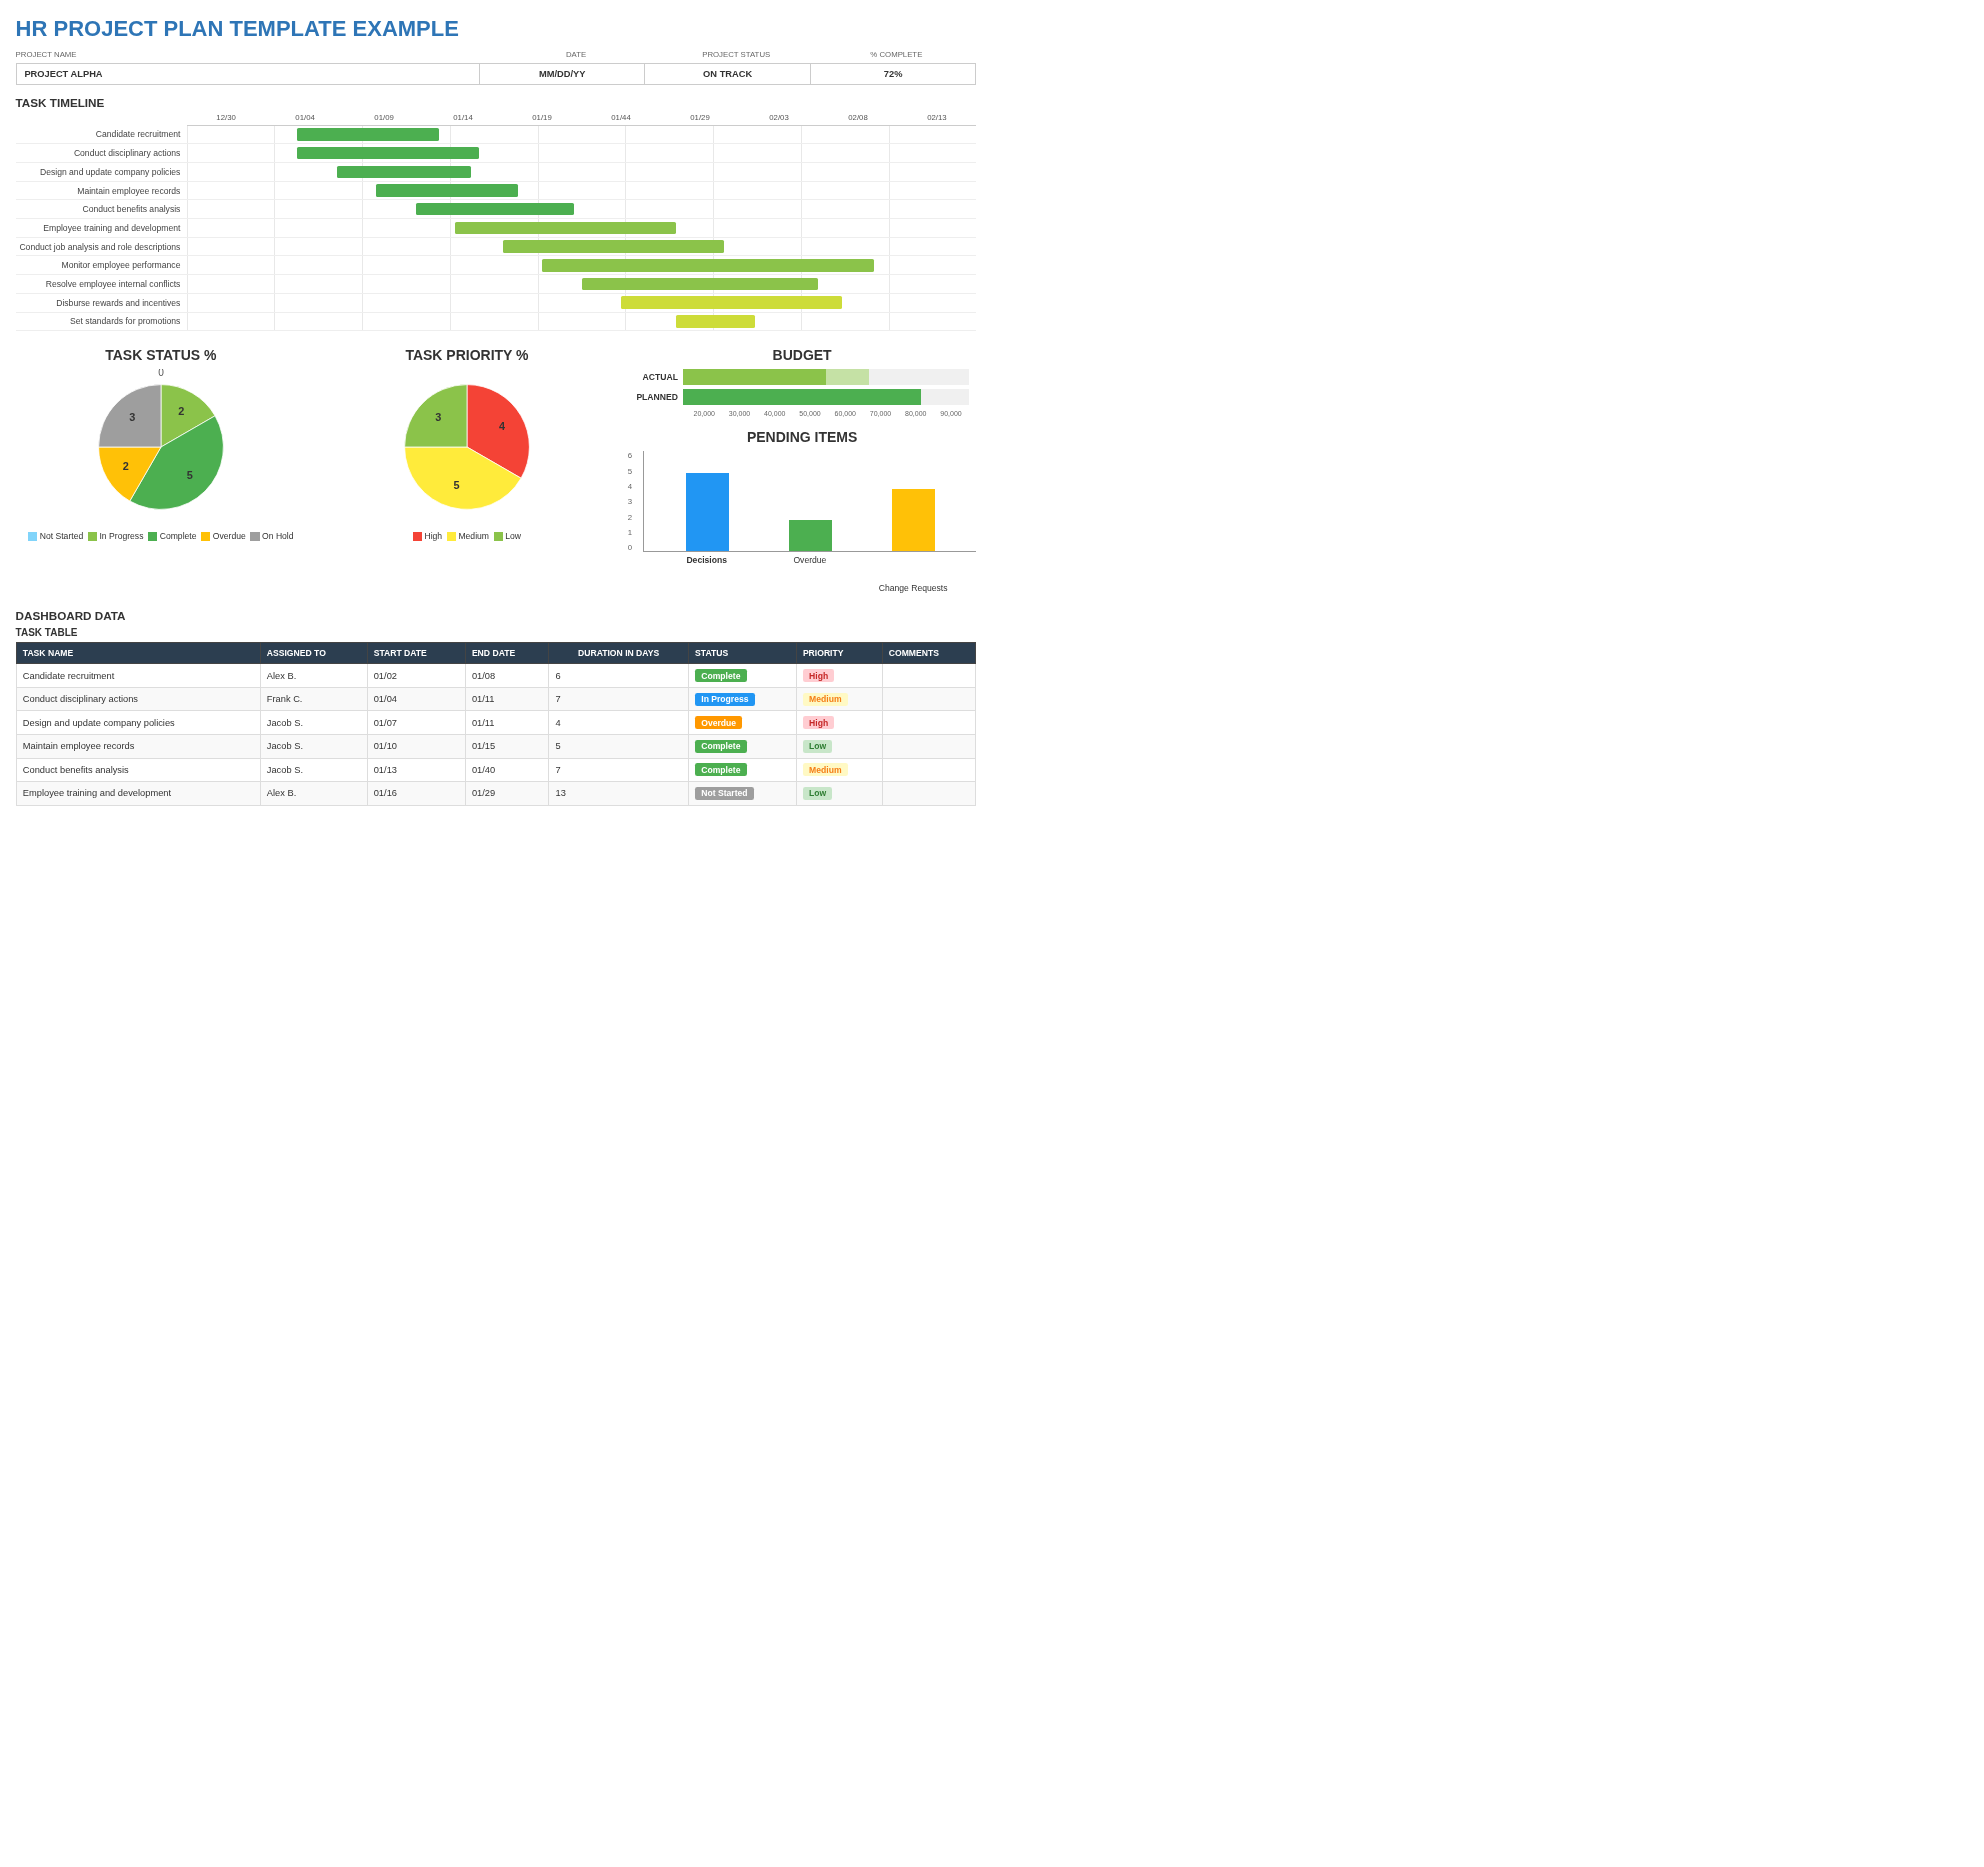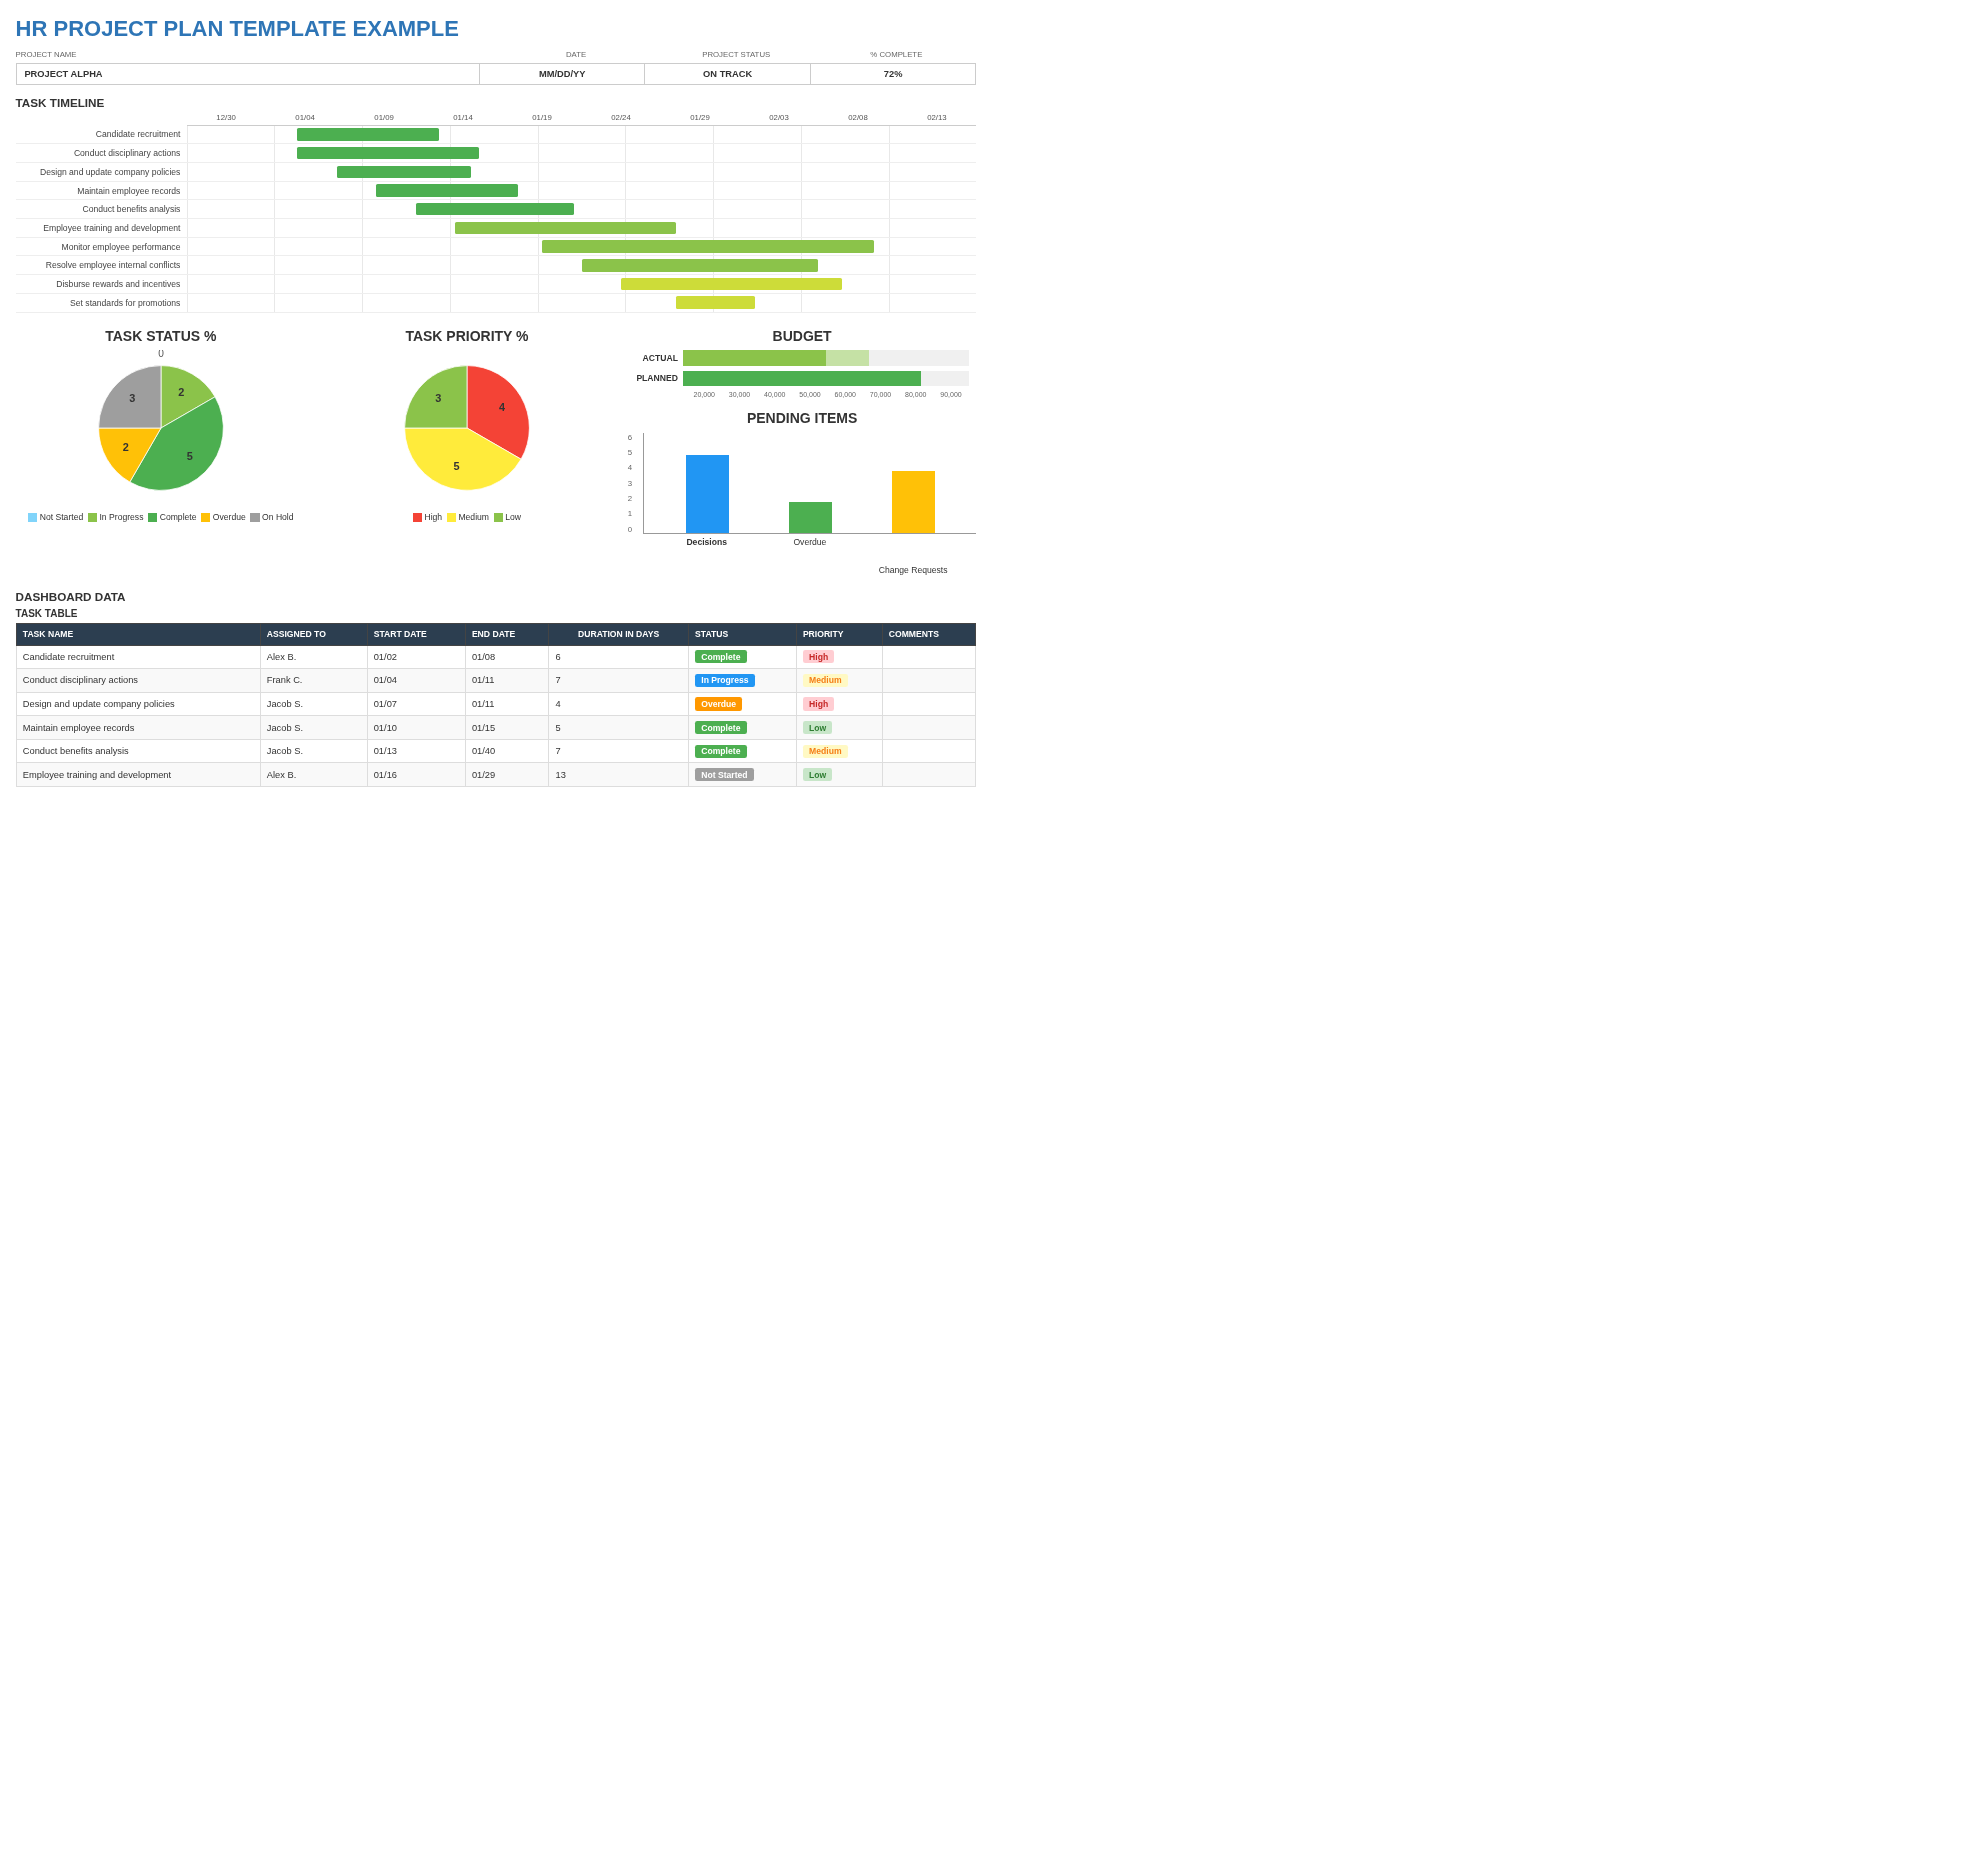--- a/index.html
+++ b/index.html
@@ -77,21 +77,21 @@
 </div>
 
 <h2 class="section-title">TASK TIMELINE</h2>
 <div class="gantt-container" id="gantt-chart">
     <div style="display: flex; margin-left: 171px; border-bottom: 0.8px solid rgb(204, 204, 204);">
       <div style="flex: 1 1 0%; font-size: 7.8px; color: rgb(85, 85, 85); text-align: center; padding-bottom: 2.3px;">12/30</div>
       <div style="flex: 1 1 0%; font-size: 7.8px; color: rgb(85, 85, 85); text-align: center; padding-bottom: 2.3px;">01/04</div>
       <div style="flex: 1 1 0%; font-size: 7.8px; color: rgb(85, 85, 85); text-align: center; padding-bottom: 2.3px;">01/09</div>
       <div style="flex: 1 1 0%; font-size: 7.8px; color: rgb(85, 85, 85); text-align: center; padding-bottom: 2.3px;">01/14</div>
       <div style="flex: 1 1 0%; font-size: 7.8px; color: rgb(85, 85, 85); text-align: center; padding-bottom: 2.3px;">01/19</div>
-      <div style="flex: 1 1 0%; font-size: 7.8px; color: rgb(85, 85, 85); text-align: center; padding-bottom: 2.3px;">02/24</div>
+      <div style="flex: 1 1 0%; font-size: 7.8px; color: rgb(85, 85, 85); text-align: center; padding-bottom: 2.3px;">01/44</div>
       <div style="flex: 1 1 0%; font-size: 7.8px; color: rgb(85, 85, 85); text-align: center; padding-bottom: 2.3px;">01/29</div>
       <div style="flex: 1 1 0%; font-size: 7.8px; color: rgb(85, 85, 85); text-align: center; padding-bottom: 2.3px;">02/03</div>
       <div style="flex: 1 1 0%; font-size: 7.8px; color: rgb(85, 85, 85); text-align: center; padding-bottom: 2.3px;">02/08</div>
       <div style="flex: 1 1 0%; font-size: 7.8px; color: rgb(85, 85, 85); text-align: center; padding-bottom: 2.3px;">02/13</div>
     </div>
     <div style="display: flex; align-items: center; height: 18.7px; border-bottom: 0.8px solid rgb(238, 238, 238);">
       <div style="width: 171px; font-size: 8.6px; text-align: right; padding-right: 6.2px; color: rgb(68, 68, 68); white-space: nowrap; overflow: hidden; text-overflow: ellipsis;">Candidate recruitment</div>
       <div style="flex: 1 1 0%; position: relative; height: 100%; display: flex; align-items: center;">
         <div style="position: absolute; top: 0px; bottom: 0px; width: 0.8px; background: rgb(232, 232, 232); left: 0%;"></div>
         <div style="position: absolute; top: 0px; bottom: 0px; width: 0.8px; background: rgb(232, 232, 232); left: 11.1111%;"></div>
@@ -171,20 +171,35 @@
         <div style="position: absolute; top: 0px; bottom: 0px; width: 0.8px; background: rgb(232, 232, 232); left: 0%;"></div>
         <div style="position: absolute; top: 0px; bottom: 0px; width: 0.8px; background: rgb(232, 232, 232); left: 11.1111%;"></div>
         <div style="position: absolute; top: 0px; bottom: 0px; width: 0.8px; background: rgb(232, 232, 232); left: 22.2222%;"></div>
         <div style="position: absolute; top: 0px; bottom: 0px; width: 0.8px; background: rgb(232, 232, 232); left: 33.3333%;"></div>
         <div style="position: absolute; top: 0px; bottom: 0px; width: 0.8px; background: rgb(232, 232, 232); left: 44.4444%;"></div>
         <div style="position: absolute; top: 0px; bottom: 0px; width: 0.8px; background: rgb(232, 232, 232); left: 55.5556%;"></div>
         <div style="position: absolute; top: 0px; bottom: 0px; width: 0.8px; background: rgb(232, 232, 232); left: 66.6667%;"></div>
         <div style="position: absolute; top: 0px; bottom: 0px; width: 0.8px; background: rgb(232, 232, 232); left: 77.7778%;"></div>
         <div style="position: absolute; top: 0px; bottom: 0px; width: 0.8px; background: rgb(232, 232, 232); left: 88.8889%;"></div>
         <div style="position: absolute; left: 34%; width: 28%; height: 12.5px; border-radius: 1.6px; background: rgb(139, 195, 74);"></div>
+      </div>
+    </div>
+    <div style="display: flex; align-items: center; height: 18.7px; border-bottom: 0.8px solid rgb(238, 238, 238);">
+      <div style="width: 171px; font-size: 8.6px; text-align: right; padding-right: 6.2px; color: rgb(68, 68, 68); white-space: nowrap; overflow: hidden; text-overflow: ellipsis;">Conduct job analysis and role descriptions</div>
+      <div style="flex: 1 1 0%; position: relative; height: 100%; display: flex; align-items: center;">
+        <div style="position: absolute; top: 0px; bottom: 0px; width: 0.8px; background: rgb(232, 232, 232); left: 0%;"></div>
+        <div style="position: absolute; top: 0px; bottom: 0px; width: 0.8px; background: rgb(232, 232, 232); left: 11.1111%;"></div>
+        <div style="position: absolute; top: 0px; bottom: 0px; width: 0.8px; background: rgb(232, 232, 232); left: 22.2222%;"></div>
+        <div style="position: absolute; top: 0px; bottom: 0px; width: 0.8px; background: rgb(232, 232, 232); left: 33.3333%;"></div>
+        <div style="position: absolute; top: 0px; bottom: 0px; width: 0.8px; background: rgb(232, 232, 232); left: 44.4444%;"></div>
+        <div style="position: absolute; top: 0px; bottom: 0px; width: 0.8px; background: rgb(232, 232, 232); left: 55.5556%;"></div>
+        <div style="position: absolute; top: 0px; bottom: 0px; width: 0.8px; background: rgb(232, 232, 232); left: 66.6667%;"></div>
+        <div style="position: absolute; top: 0px; bottom: 0px; width: 0.8px; background: rgb(232, 232, 232); left: 77.7778%;"></div>
+        <div style="position: absolute; top: 0px; bottom: 0px; width: 0.8px; background: rgb(232, 232, 232); left: 88.8889%;"></div>
+        <div style="position: absolute; left: 40%; width: 28%; height: 12.5px; border-radius: 1.6px; background: rgb(139, 195, 74);"></div>
       </div>
     </div>
     <div style="display: flex; align-items: center; height: 18.7px; border-bottom: 0.8px solid rgb(238, 238, 238);">
       <div style="width: 171px; font-size: 8.6px; text-align: right; padding-right: 6.2px; color: rgb(68, 68, 68); white-space: nowrap; overflow: hidden; text-overflow: ellipsis;">Monitor employee performance</div>
       <div style="flex: 1 1 0%; position: relative; height: 100%; display: flex; align-items: center;">
         <div style="position: absolute; top: 0px; bottom: 0px; width: 0.8px; background: rgb(232, 232, 232); left: 0%;"></div>
         <div style="position: absolute; top: 0px; bottom: 0px; width: 0.8px; background: rgb(232, 232, 232); left: 11.1111%;"></div>
         <div style="position: absolute; top: 0px; bottom: 0px; width: 0.8px; background: rgb(232, 232, 232); left: 22.2222%;"></div>
         <div style="position: absolute; top: 0px; bottom: 0px; width: 0.8px; background: rgb(232, 232, 232); left: 33.3333%;"></div>
         <div style="position: absolute; top: 0px; bottom: 0px; width: 0.8px; background: rgb(232, 232, 232); left: 44.4444%;"></div>

